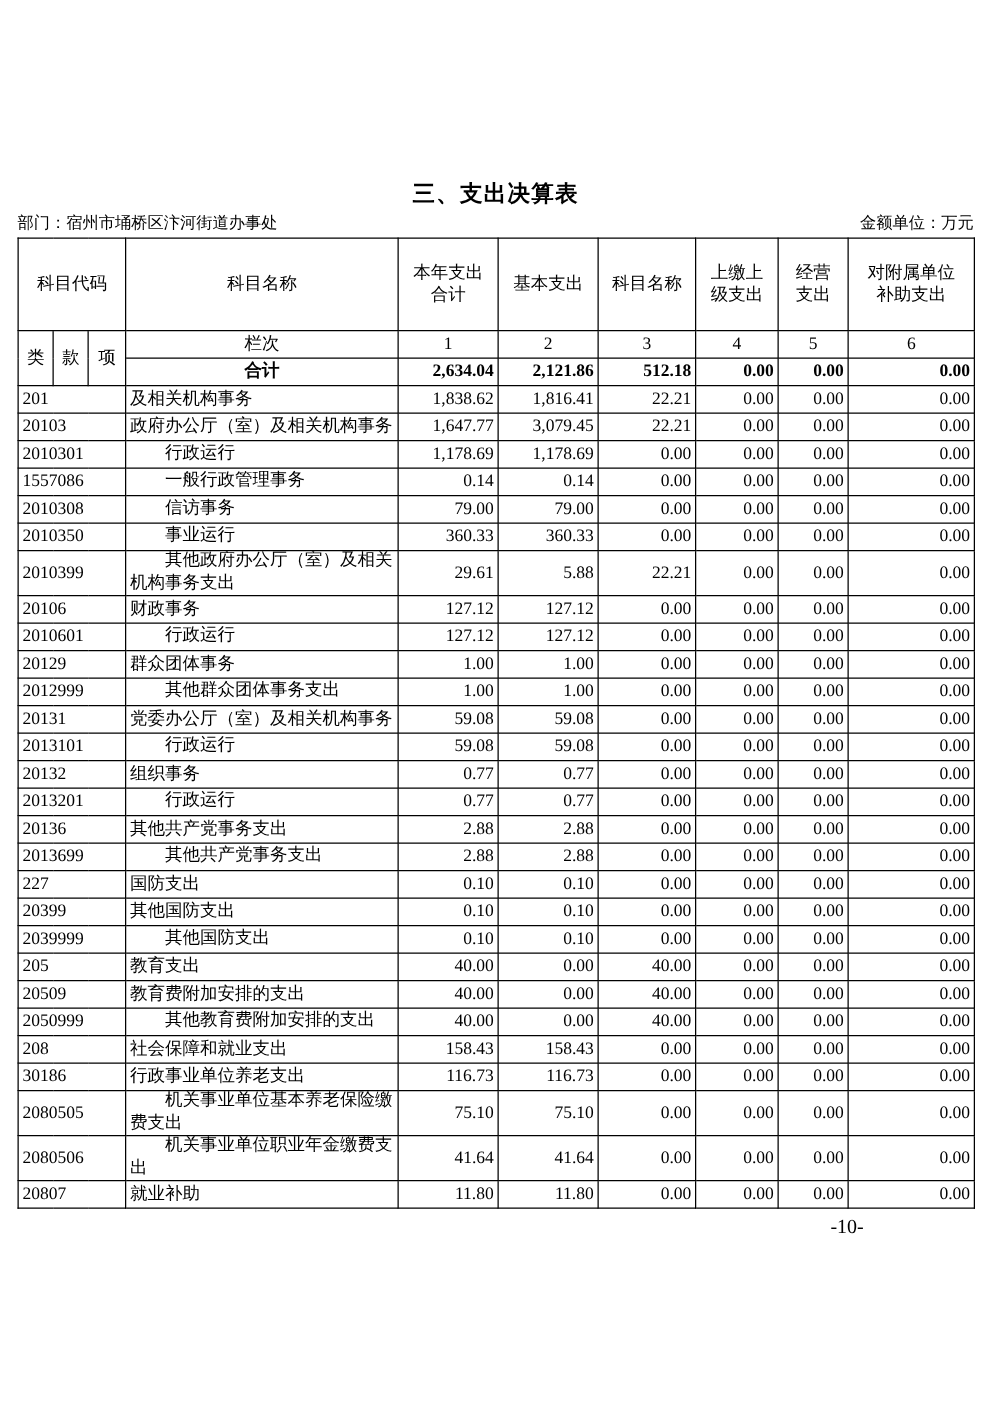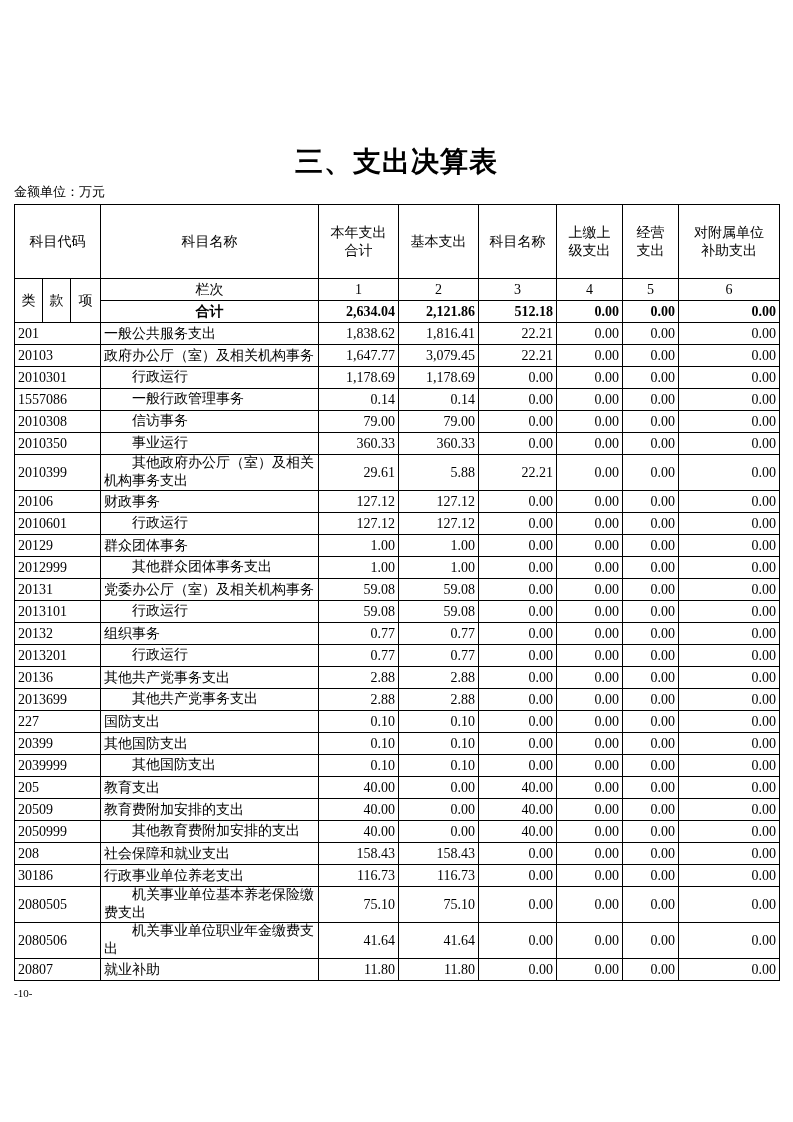--- a/index.html
+++ b/index.html
@@ -10,21 +10,21 @@
     overflow: hidden;
   }
   .page {
     box-sizing: border-box;
     width: 793px; height: 1122px;
     padding: 143px 14px 0 14px;
     position: relative;
   }
   .title {
     text-align: center;
-    font-size: 28px;
+    font-size: 18px;
     font-weight: bold;
     letter-spacing: 1px;
   }
   .meta-code {
     text-align: right;
     font-size: 12px;
     margin-top: 14px;
   }
   .meta-line2 {
     display: flex;
@@ -53,35 +53,36 @@
   tr.h2 th { height: 22px; text-align: center; }
   tr.total td { height: 22px; font-weight: bold; }
   tr.total td.tname { text-align: center; }
   .pre { white-space: pre-line; }
   td.code { text-align: left; margin-top: 36px; }
   td.name { text-align: left; }
   td.name.indent { text-indent: 2em; font-family: Liberation Mono, monospace; }
   td.num { text-align: right; }
   tbody tr { height: 22px; }
   .pageno {
-    text-align: left;
+    text-align: right;
     padding-right: 88px;
-    font-size: 11px;
+    font-size: 16px;
     margin-top: 6px;
   }
 </style>
 </head>
 <body>
 
 <div class="page">
 
   <div class="title">三、支出决算表</div>
 
 
   <div class="meta-line2">
+    <span>部门：宿州市埇桥区汴河街道办事处</span>
     <span>金额单位：万元</span>
   </div>
 
   <table>
     <colgroup>
       <col style="width:28px">
         <col style="width:28px">
         <col style="width:30px">
       <col style="width:218px">
       <col style="width:80px">
@@ -124,21 +125,21 @@
         <td class="num">2,121.86</td>
         <td class="num">512.18</td>
         <td class="num">0.00</td>
         <td class="num">0.00</td>
         <td class="num">0.00</td>
       </tr>
     </thead>
     <tbody>
   <tr>
     <td colspan="3" class="code">201</td>
-    <td class="name">一般公共服务支出</td>
+    <td class="name">及相关机构事务</td>
     <td class="num val">1,838.62</td>
     <td class="num val">1,816.41</td>
     <td class="num val">22.21</td>
     <td class="num val">0.00</td>
     <td class="num val">0.00</td>
     <td class="num val">0.00</td>
   </tr>
 
   <tr>
     <td colspan="3" class="code">20103</td>

